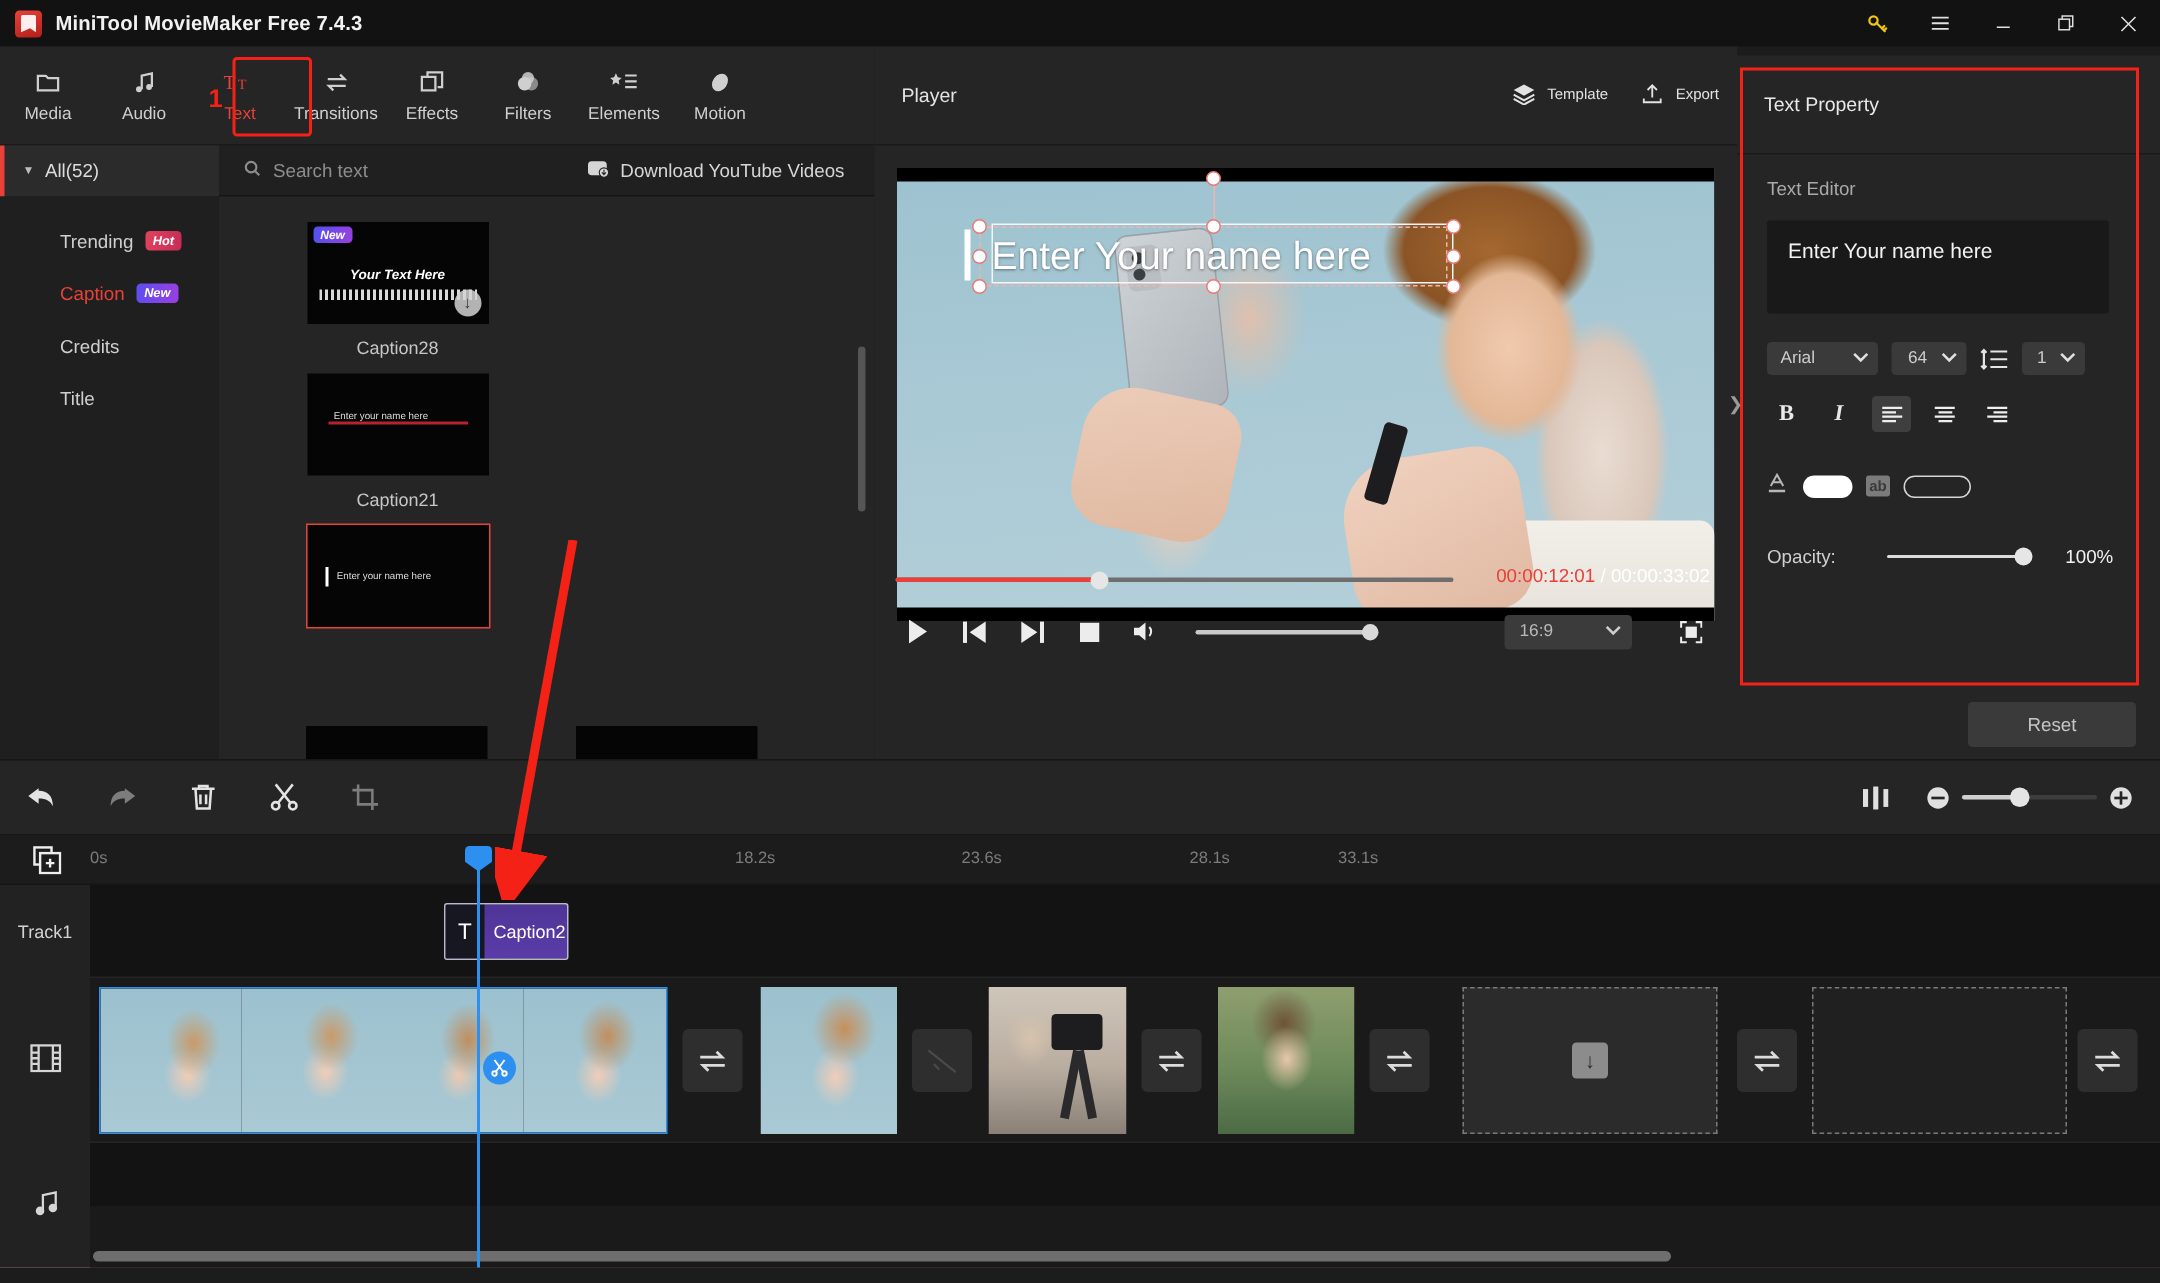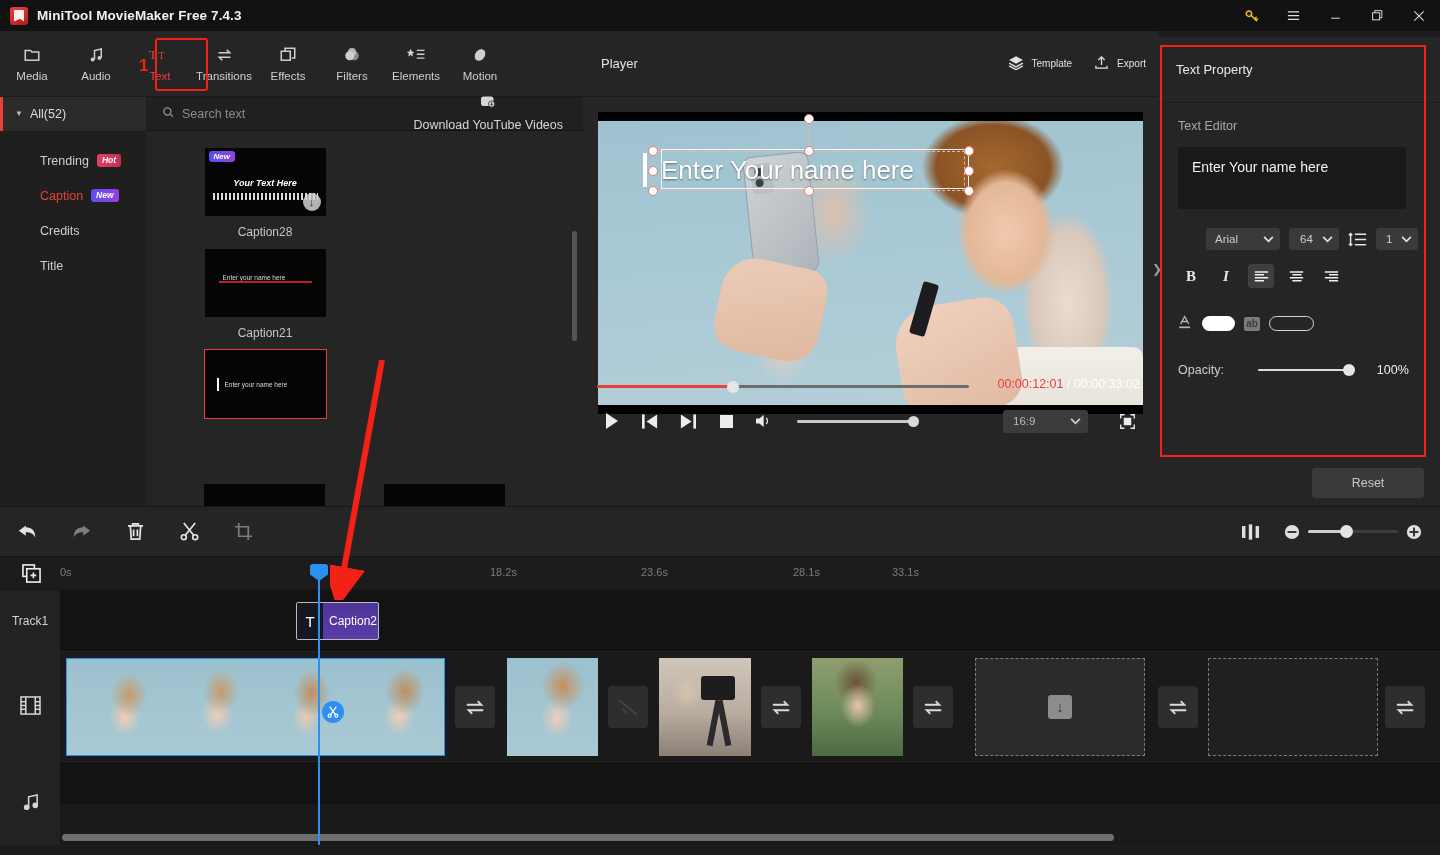--- a/index.html
+++ b/index.html
@@ -73,21 +73,21 @@
     padding-left:12px; font-size:12.5px; color:#dcdcdc;
     border-left:3px solid #e8413a; background:#2b2b2b;
   }
   .caret { font-size:8px; color:#bdbdbd; }
   .search-wrap {
     flex:1; height:34px; display:flex; align-items:center; gap:7px;
     padding-left:16px; font-size:12.5px; color:#8d8d8d;
   }
   .dl-yt {
     display:flex; align-items:center; gap:7px; font-size:12.5px;
-    color:#d6d6d6; padding-right:20px;flex-direction:column;
+    color:#d6d6d6; padding-right:20px;
   }
 
   
   .cats {
     position:absolute; top:131px; left:0; width:146px; height:375px;
     background:#1f1f1f; padding-top:12px;
   }
   .cat {
     height:35px; display:flex; align-items:center; gap:8px;
     padding-left:40px; font-size:12.5px; color:#cfcfcf;
@@ -304,21 +304,21 @@
   .text-area {
     width:228px; height:62px; background:#191919; border-radius:2px;
     padding:12px 14px; font-size:14px; color:#f2f2f2;
   }
   .ctrl-row { display:flex; align-items:center; gap:9px; margin-top:19px; }
   .sel-box {
     height:22px; background:#3a3a3a; border-radius:3px; display:flex;
     align-items:center; justify-content:space-between; padding:0 6px 0 9px;
     font-size:11.5px; color:#cdcdcd;
   }
-  .sel-font { width:74px;margin-left:28px; }
+  .sel-font { width:74px; }
   .sel-size { width:50px; padding-left:11px;}
   .sel-lh { width:42px; padding-left:10px;}
   .style-row { display:flex; align-items:center; gap:9px; margin-top:14px; }
   .sbtn {
     width:26px; height:24px; display:flex; align-items:center; justify-content:center;
     color:#e9e9e9; border-radius:3px; font-size:15px;
   }
   .sbtn.on { background:#3f3f3f; }
   .color-row { display:flex; align-items:center; gap:9px; margin-top:26px; }
   .sw-white {

